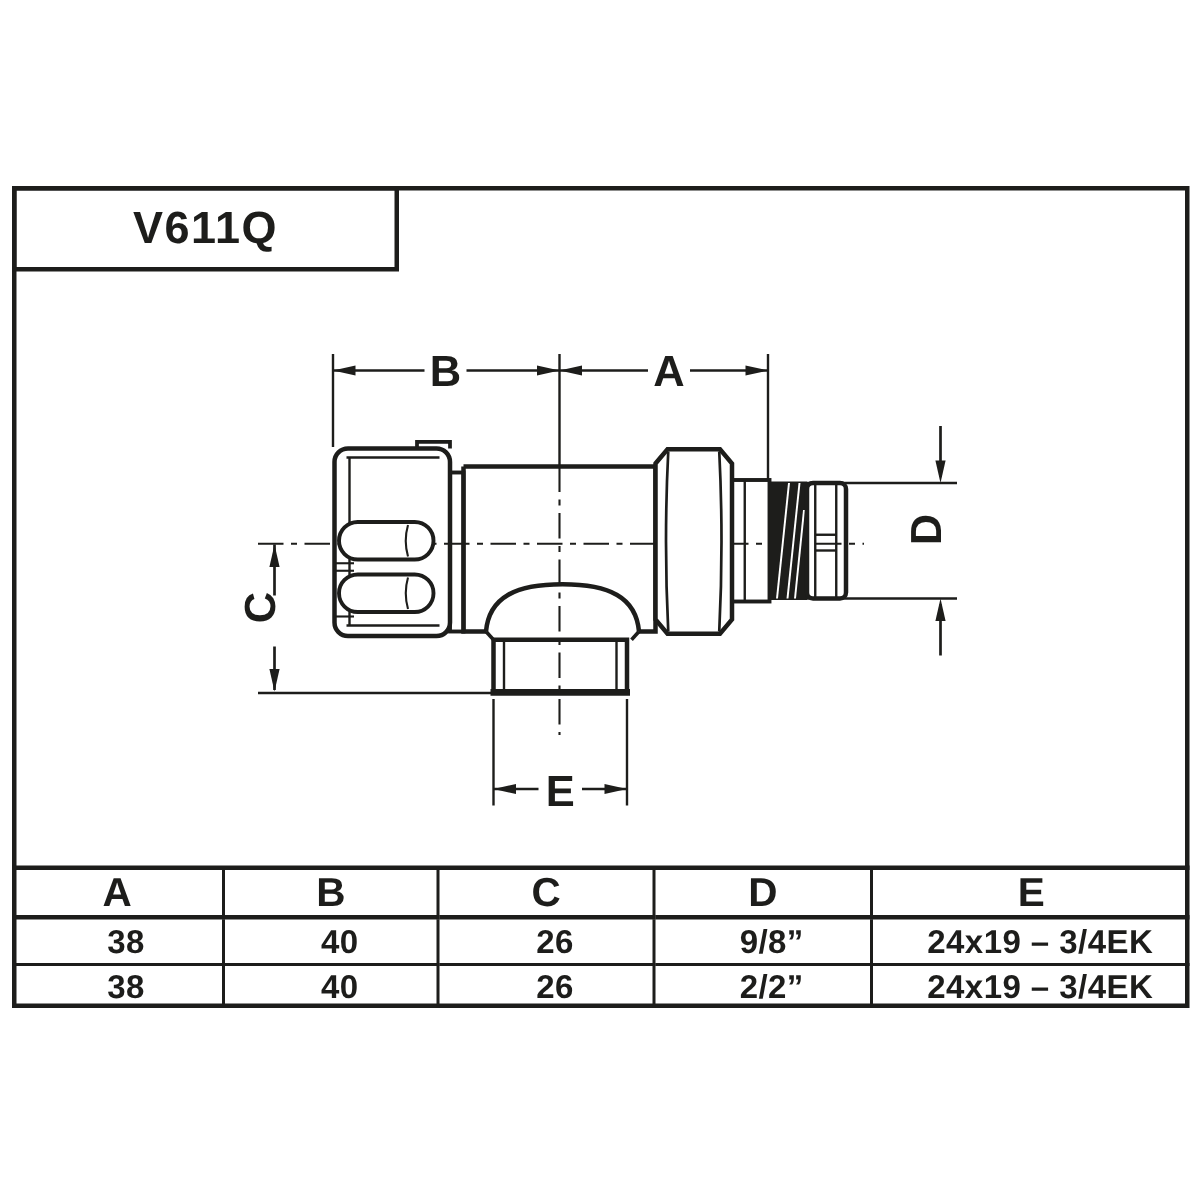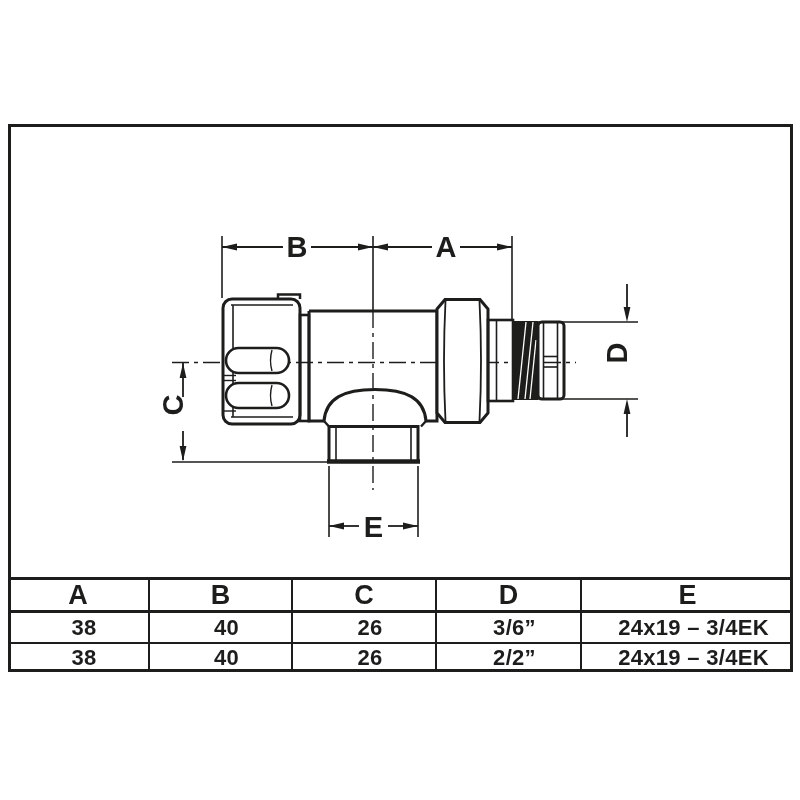--- a/index.html
+++ b/index.html
@@ -155,33 +155,36 @@
 
     <text class="dim-label" x="297" y="257" text-anchor="middle">B</text>
     <text class="dim-label" x="446" y="257" text-anchor="middle">A</text>
     <text class="dim-label" x="192" y="414" text-anchor="middle" transform="rotate(-90 183 414)">C</text>
     <text class="dim-label" x="636" y="362" text-anchor="middle" transform="rotate(-90 627 362)">D</text>
     <text class="dim-label" x="373.5" y="537" text-anchor="middle">E</text>
   </svg>
 
   <div class="outer-border"></div>
 
+  <div class="title-box">
+    <span>V611Q</span>
+  </div>
 
   <div class="spec-table">
 
     <div class="cell head">A</div>
     <div class="cell head">B</div>
     <div class="cell head">C</div>
     <div class="cell head">D</div>
     <div class="cell head last-col">E</div>
 
     <div class="cell val">38</div>
     <div class="cell val">40</div>
     <div class="cell val">26</div>
-    <div class="cell val">3/6”</div>
+    <div class="cell val">9/8”</div>
     <div class="cell val last-col">24x19 – 3/4EK</div>
 
     <div class="cell val last-row">38</div>
     <div class="cell val last-row">40</div>
     <div class="cell val last-row">26</div>
     <div class="cell val last-row">2/2”</div>
     <div class="cell val last-row last-col">24x19 – 3/4EK</div>
   </div>
 
 </div>

